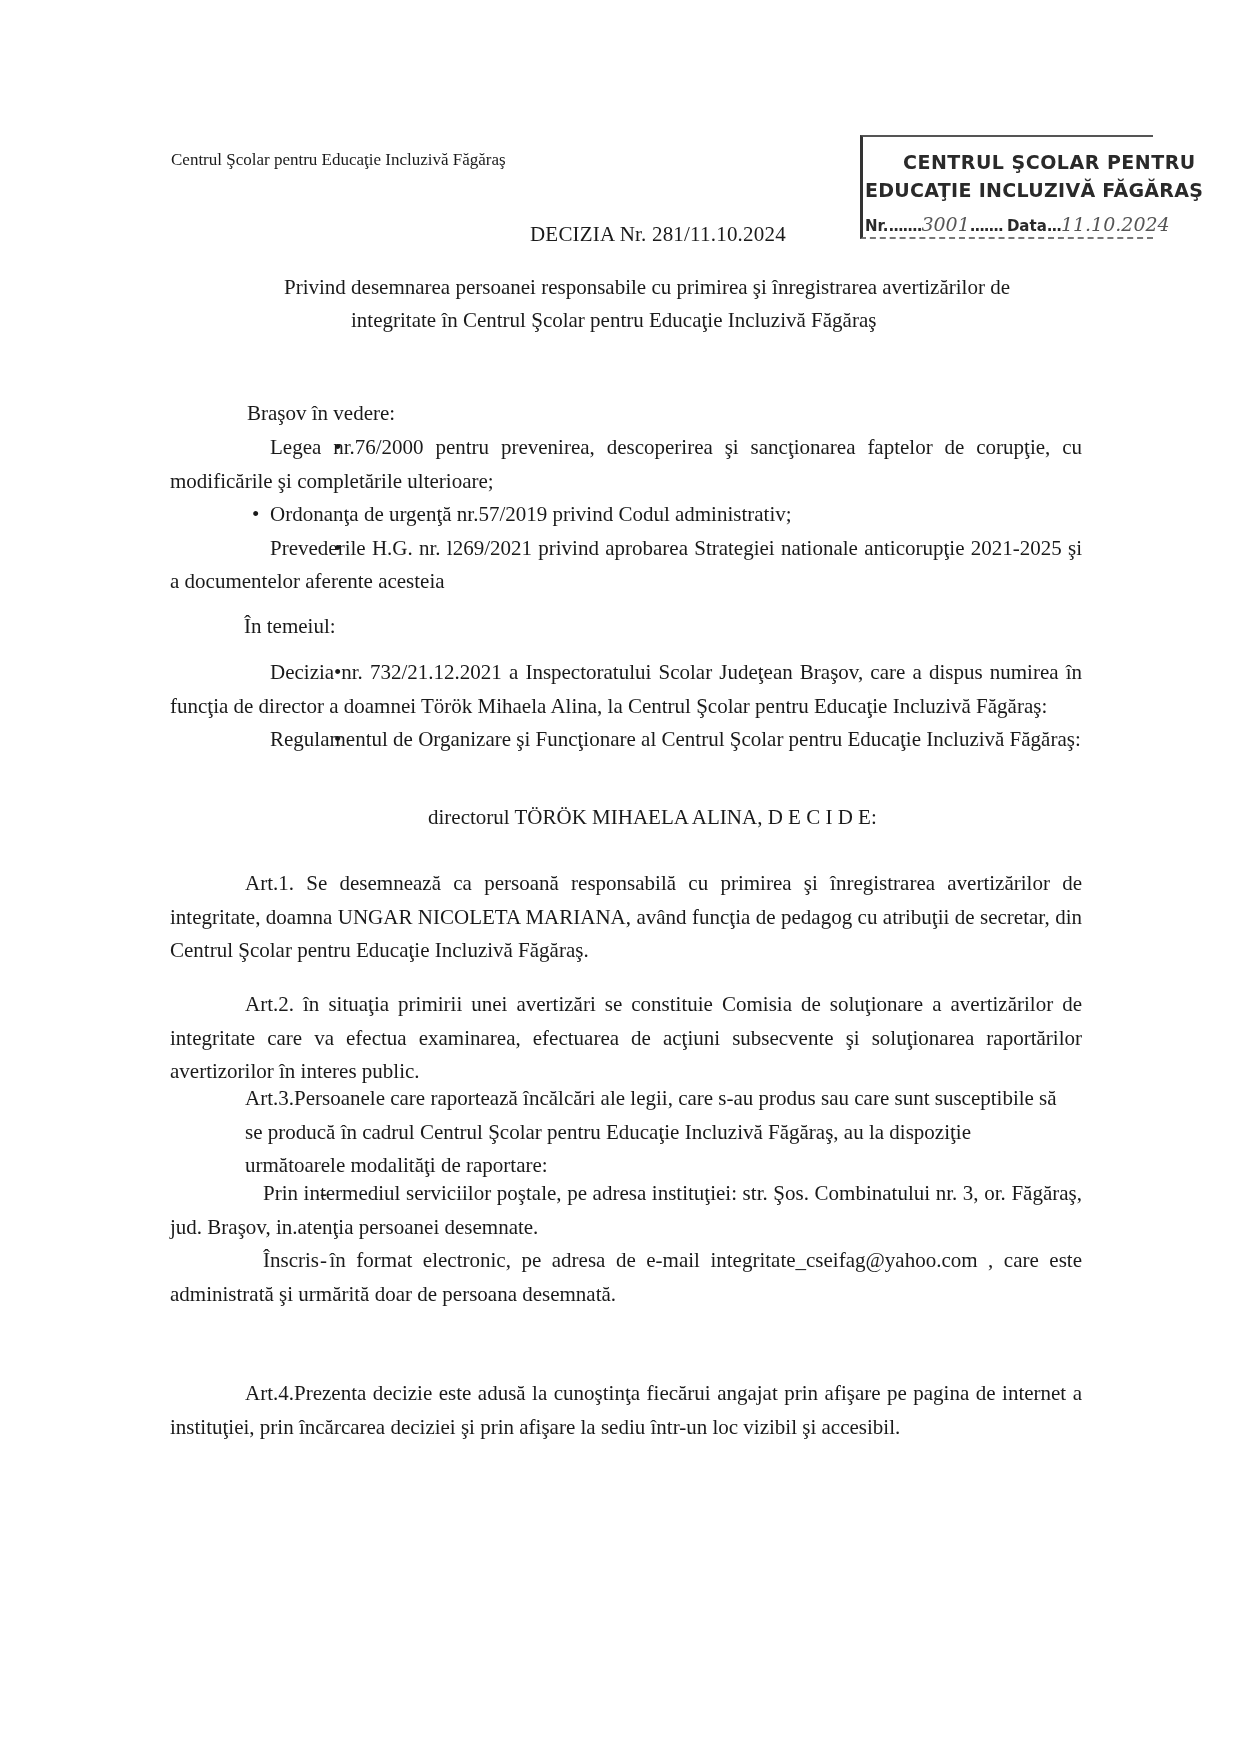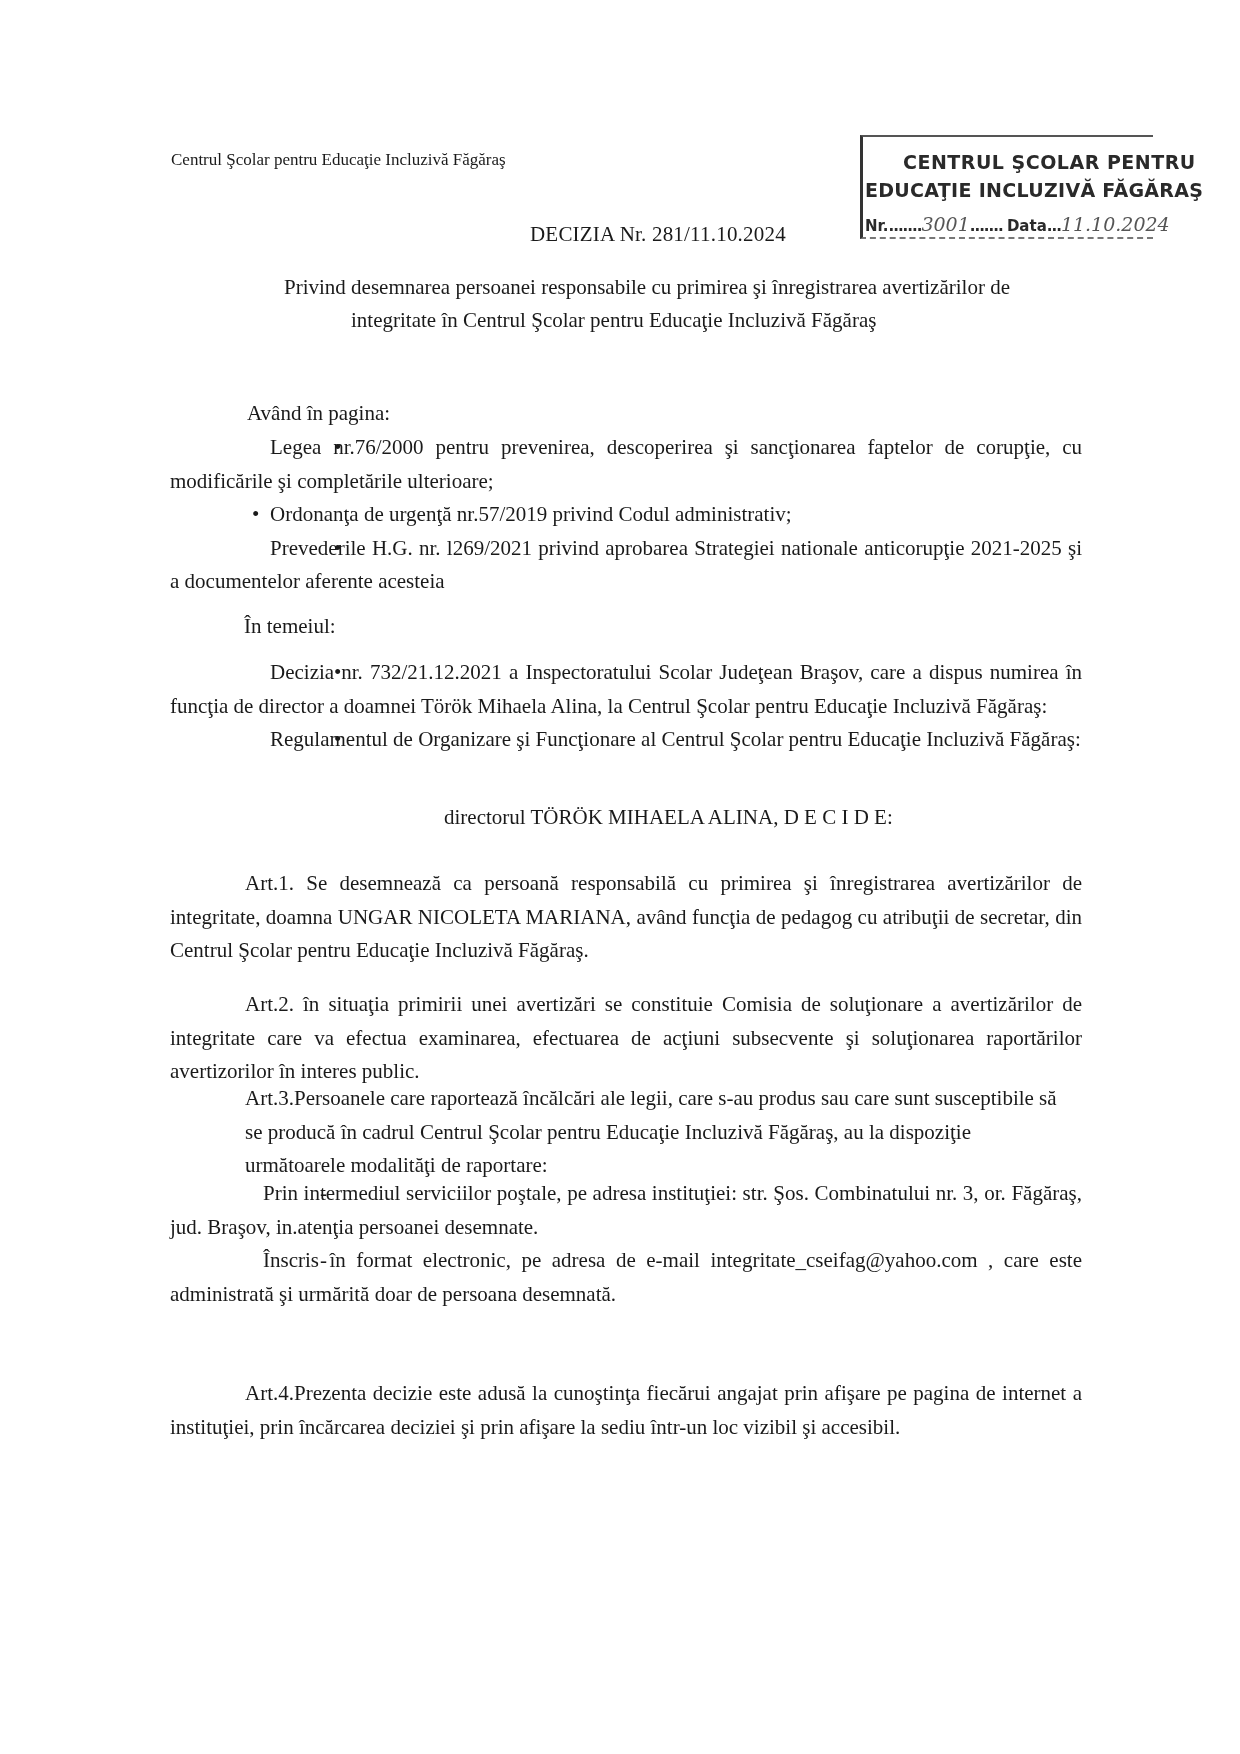--- a/index.html
+++ b/index.html
@@ -32,34 +32,34 @@
   <div class="stamp-l3">
     <span>Nr.</span><span class="dots">.......</span><span class="hand">3001</span><span class="dots">....... </span><span>Data</span><span class="dots">...</span><span class="hand">11.10.2024</span>
   </div>
 </div>
 
 <div class="abs dec-title">DECIZIA Nr. 281/11.10.2024</div>
 
 <div class="abs txt subject1">Privind  desemnarea persoanei responsabile cu primirea şi înregistrarea avertizărilor de</div>
 <div class="abs txt subject2">integritate în Centrul Şcolar pentru Educaţie Incluzivă Făgăraş</div>
 
-<div class="abs txt" style="left:247px; top:399px;">Având în pagina:</div>
+<div class="abs txt" style="left:247px; top:399px;">Braşov în vedere:</div>
 <div class="abs justify-block" style="top:431px;">
   <div style="text-indent:82px;"><span class="bullet">•</span><span>Legea nr.76/2000 pentru prevenirea, descoperirea şi sancţionarea faptelor de corupţie, cu modificările şi completările ulterioare;</span></div>
   <div style="padding-left:82px;"><span class="bullet">•</span><span>Ordonanţa de urgenţă nr.57/2019 privind Codul administrativ;</span></div>
   <div style="text-indent:82px;"><span class="bullet">•</span><span>Prevederile H.G. nr. l269/2021 privind aprobarea Strategiei nationale anticorupţie 2021-2025 şi a documentelor aferente acesteia</span></div>
 </div>
 
 <div class="abs txt" style="left:244px; top:612px;">În temeiul:</div>
 <div class="abs justify-block" style="top:656px;">
   <div style="text-indent:82px;"><span class="bullet">•</span><span>Decizia  nr. 732/21.12.2021 a Inspectoratului Scolar Judeţean Braşov, care a dispus numirea în funcţia de director a doamnei Török Mihaela Alina, la Centrul Şcolar pentru Educaţie Incluzivă Făgăraş:</span></div>
   <div style="text-indent:82px;"><span class="bullet">•</span><span>Regulamentul de Organizare şi Funcţionare al Centrul Şcolar pentru Educaţie Incluzivă Făgăraş:</span></div>
 </div>
 
-<div class="abs txt" style="left:444px; top:803px;">directorul TÖRÖK MIHAELA ALINA, D E C I D E:</div>
+<div class="abs txt" style="left:428px; top:803px;">directorul TÖRÖK MIHAELA ALINA, D E C I D E:</div>
 
 <div class="abs justify-block" style="top:867px; text-indent:75px;">Art.1. Se desemnează ca persoană responsabilă cu primirea şi înregistrarea avertizărilor de integritate, doamna UNGAR NICOLETA MARIANA, având funcţia de pedagog cu atribuţii de secretar, din Centrul Şcolar pentru Educaţie Incluzivă Făgăraş.</div>
 <div class="abs justify-block" style="top:988px; text-indent:75px;font-family:Liberation Serif, serif;">Art.2. în situaţia primirii unei avertizări se constituie Comisia de soluţionare a avertizărilor de integritate care va efectua examinarea, efectuarea de acţiuni subsecvente şi soluţionarea raportărilor avertizorilor în interes public.</div>
 <div class="abs justify-block" style="left:245px; width:820px; top:1082px; text-align:left;">Art.3.Persoanele care raportează încălcări ale legii, care s-au produs sau care sunt susceptibile să se producă în cadrul Centrul Şcolar pentru Educaţie Incluzivă Făgăraş, au la dispoziţie următoarele modalităţi de raportare:</div>
 <div class="abs justify-block" style="top:1177px;">
   <div style="text-indent:75px;"><span class="bullet">-</span><span>Prin intermediul serviciilor poştale, pe adresa instituţiei: str. Şos. Combinatului nr. 3, or. Făgăraş,  jud. Braşov, in.atenţia persoanei desemnate.</span></div>
   <div style="text-indent:75px;"><span class="bullet">-</span><span>Înscris în format electronic, pe adresa de e-mail integritate_cseifag@yahoo.com , care este administrată şi urmărită doar de persoana desemnată.</span></div>
 </div>
 <div class="abs justify-block" style="top:1377px; text-indent:75px;">Art.4.Prezenta decizie este adusă la cunoştinţa fiecărui angajat prin afişare pe pagina de internet a instituţiei, prin încărcarea deciziei şi prin afişare la sediu într-un loc vizibil şi accesibil.</div>
 

